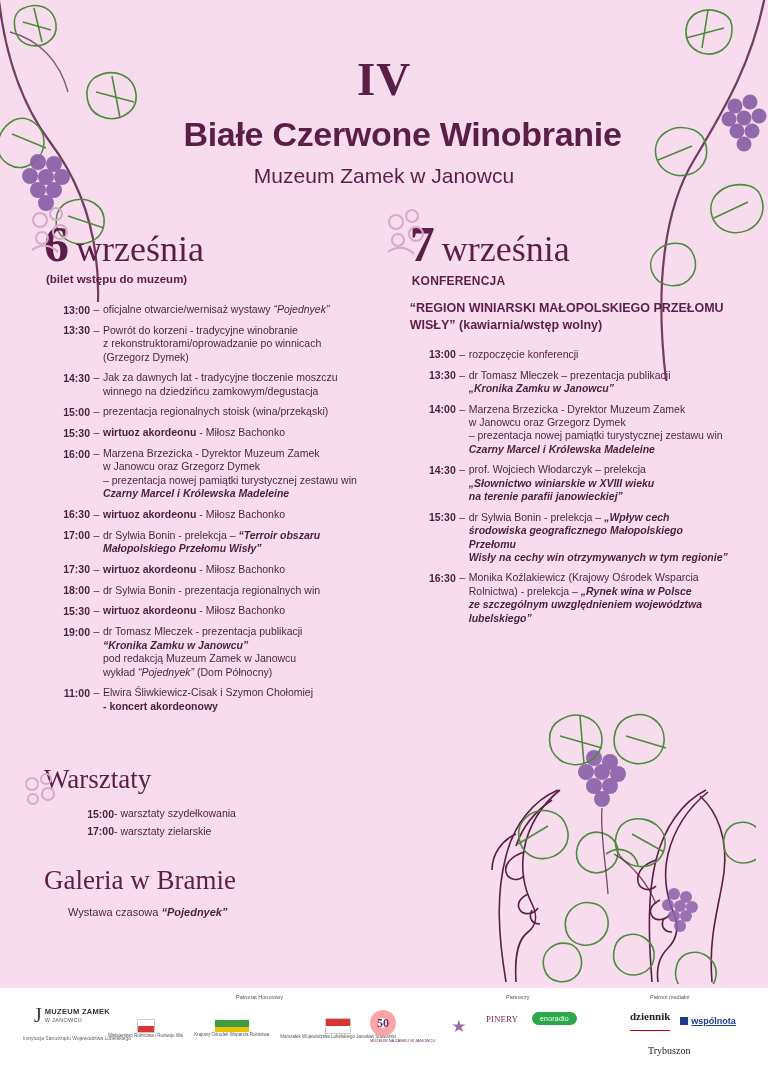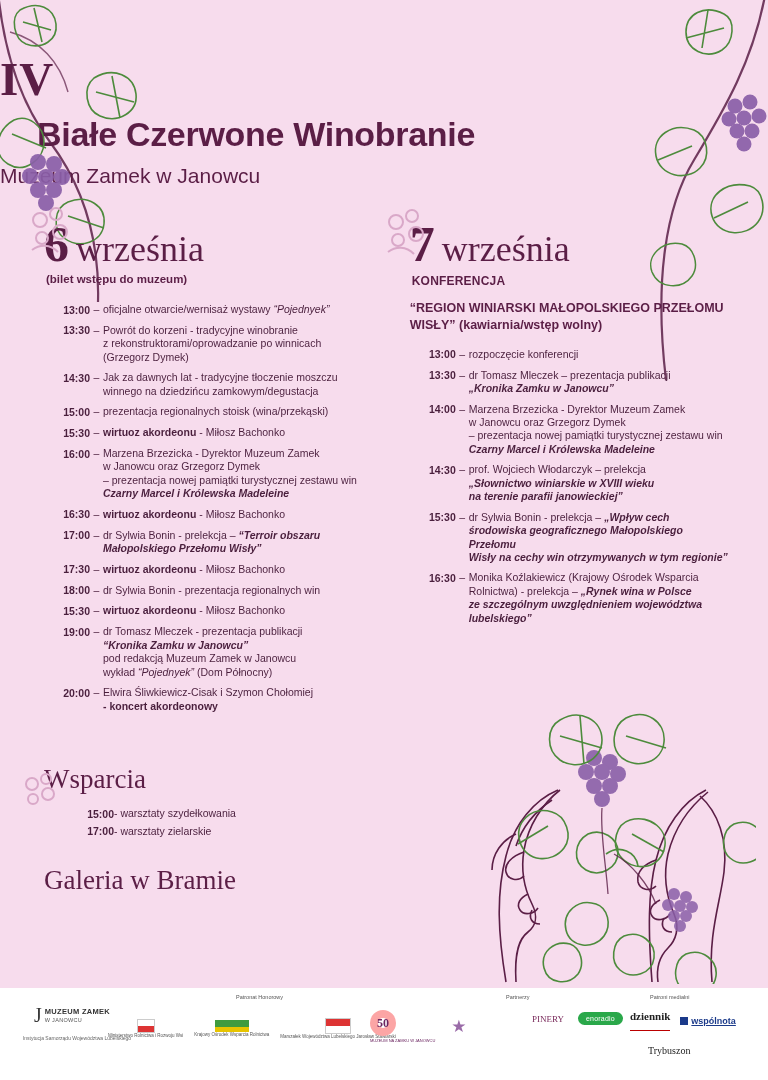--- a/index.html
+++ b/index.html
@@ -19,21 +19,21 @@
     height: 1080px;
     background: #f7dced;
   }
 
   
   .vine { position: absolute; pointer-events: none; }
   .vine-tl { left: -10px; top: -8px; }
   .vine-tr { right: -6px; top: -10px; }
 
   
-  .header { text-align: left; padding-top: 56px; }
+  .header { text-align: center; padding-top: 56px; }
   .roman {
     font-family: "Liberation Serif", serif;
     font-size: 47px;
     font-weight: 700;
     color: #5b1e46;
     letter-spacing: 1px;
     line-height: 1;
   }
   .main-title {
     font-family: "Liberation Sans", sans-serif;
@@ -230,21 +230,21 @@
   .mini-cap { font-size: 4px; color: #6b2560; text-align: center; margin-top: 2px; }
   .grape-logo { font-size: 17px; color: #9a6ba8; }
   .partners {
     position: absolute; left: 486px; top: 24px;
     display: flex; align-items: center; gap: 14px;
   }
   .pill {
     background: #2aa84a; color: #fff; border-radius: 9px;
     font-size: 7px; padding: 3px 8px; letter-spacing: .2px;
   }
-  .wine-mark { font-family: "Liberation Serif", serif; font-size: 9px; color: #7a2b5c; margin-left: 46px; }
+  .wine-mark { font-family: "Liberation Serif", serif; font-size: 9px; color: #7a2b5c; }
   .media {
     position: absolute; left: 630px; top: 22px;
   }
   .media-row { display: flex; align-items: center; gap: 10px; }
   .dziennik {
     font-family: "Liberation Serif", serif; font-size: 11px; font-weight: 700;
     color: #222; border-bottom: 1.5px solid #b00; padding-bottom: 8px;
   }
   .wspolnota {
     font-family: "Liberation Sans", sans-serif; font-size: 9px; font-weight: 700; color: #1b3a8a;
@@ -405,21 +405,21 @@
             <div class="time">15:30</div>
             <div class="dash">–</div>
             <div class="desc"><b>wirtuoz akordeonu</b> - Miłosz Bachonko</div>
           </div>
           <div class="row">
             <div class="time">19:00</div>
             <div class="dash">–</div>
             <div class="desc">dr Tomasz Mleczek - prezentacja publikacji<br><span class="bi">“Kronika Zamku w Janowcu”</span><br>pod redakcją Muzeum Zamek w Janowcu<br>wykład <i>“Pojednyek”</i> (Dom Północny)</div>
           </div>
           <div class="row">
-            <div class="time">20:00</div>
+            <div class="time">11:00</div>
             <div class="dash">–</div>
             <div class="desc">Elwira Śliwkiewicz-Cisak i Szymon Chołomiej<br><b>- koncert akordeonowy</b></div>
           </div>
         </div>
     </div>
 
     <div class="col-right">
       <div class="day-head">
         <svg style="position:absolute;left:-28px;top:-16px" width="48" height="56" viewBox="0 0 48 56">
           <g fill="none" stroke="#d9a8c8" stroke-width="2">
@@ -474,35 +474,36 @@
 
   <div class="section-block warsztaty">
     <svg style="position:absolute;left:20px;top:770px" width="40" height="50" viewBox="0 0 40 50">
       <g fill="none" stroke="#d9a8c8" stroke-width="2">
         <circle cx="12" cy="14" r="6"></circle>
           <circle cx="26" cy="9" r="5"></circle>
         <circle cx="28" cy="24" r="6"></circle>
           <circle cx="13" cy="29" r="5"></circle>
       </g>
     </svg>
-    <div class="sec-title">Wsparcia</div>
+    <div class="sec-title">Warsztaty</div>
     <div id="workshops-list">
         <div class="w-row">
           <div class="time">15:00</div>
           <div class="desc">- warsztaty szydełkowania</div>
         </div>
         <div class="w-row">
           <div class="time">17:00</div>
           <div class="desc">- warsztaty zielarskie</div>
         </div>
       </div>
   </div>
 
   <div class="section-block galeria">
     <div class="sec-title">Galeria w Bramie</div>
+    <div class="gal-line" id="gallery-line">Wystawa czasowa <b>“Pojednyek”</b></div>
   </div>
 
   <svg class="faces" width="400" height="280" viewBox="0 0 400 280">
 
     <g fill="none" stroke="#5b1e46" stroke-width="1.6">
       <path d="M150 278 C142 230 140 190 150 152 C158 120 178 96 202 86"></path>
       <path d="M204 86 C186 100 172 122 168 146 C164 170 170 188 176 200 C182 212 180 222 172 228 C164 234 158 246 160 278"></path>
       <path d="M168 148 C156 152 148 160 150 168 C152 176 162 178 168 172"></path>
       <path d="M172 190 C164 194 160 200 164 206 C168 212 178 210 182 204"></path>
       <path d="M176 206 C172 214 176 220 184 220"></path>

